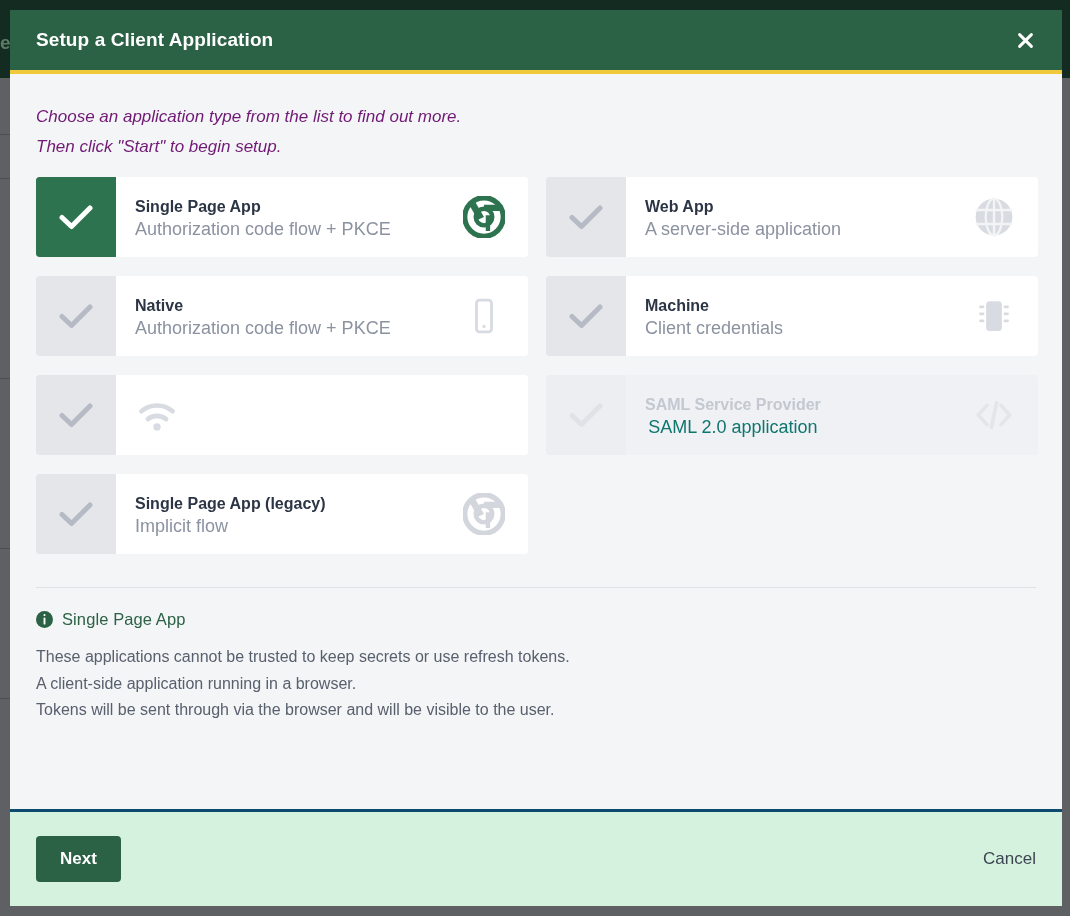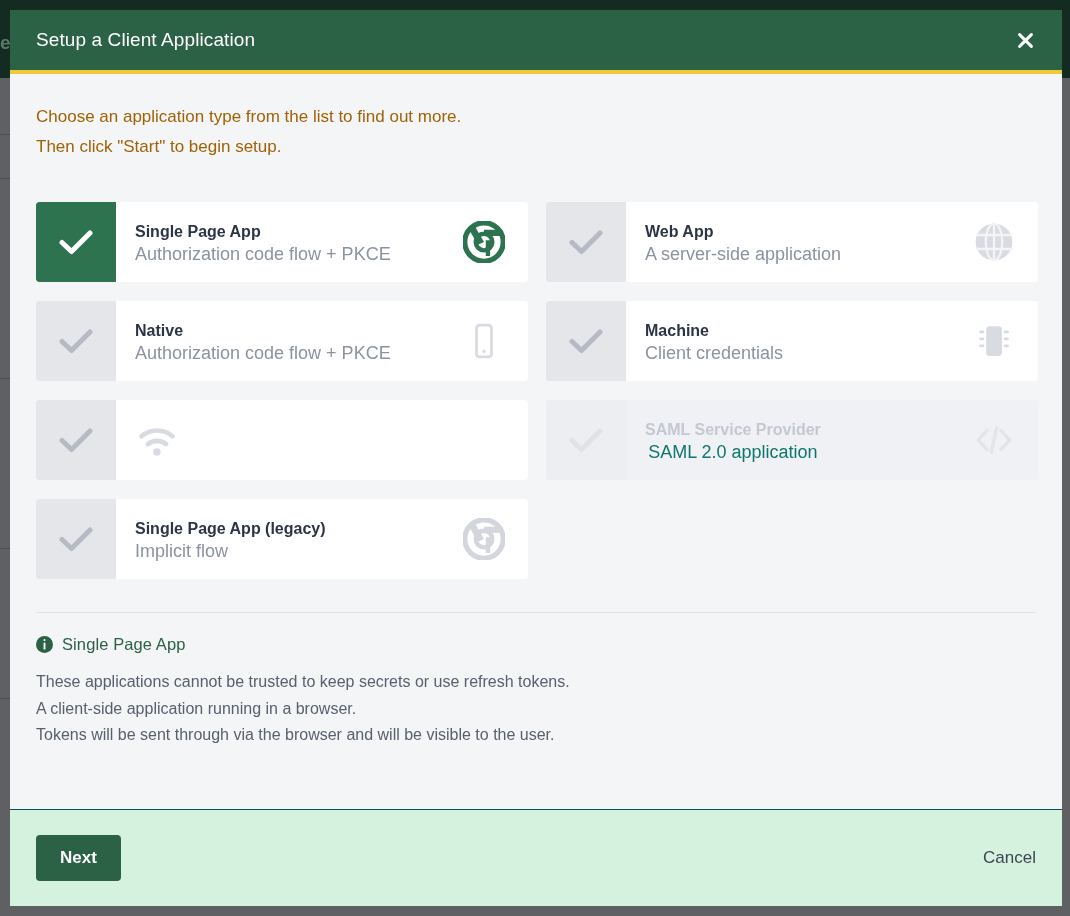--- a/index.html
+++ b/index.html
@@ -65,21 +65,21 @@
     background: #2b6145;
     display: flex;
     align-items: center;
     justify-content: space-between;
     padding: 0 22px 0 26px;
     flex: 0 0 auto;
   }
   .modal-title {
     color: #ffffff;
     font-size: 19px;
-    font-weight: 400;
+    font-weight: 700;
     letter-spacing: 0.1px;
   }
   .close-btn {
     width: 30px; height: 30px;
     display: flex;
     align-items: center;
     justify-content: center;
     cursor: pointer;
     color: #ffffff;
   }
@@ -93,24 +93,25 @@
 
   
   .modal-body {
     flex: 1 1 auto;
     padding: 28px 26px 0 26px;
     background: #f4f5f7;
     overflow: hidden;
   }
 
   .intro {
-    color: #a16207;
+    color: #701a75;
     font-size: 17px;
     line-height: 30px;
-    margin-bottom: 40px;
+    margin-bottom: 15px;
+    font-style: italic;
   }
 
   
   .card-grid {
     display: grid;
     grid-template-columns: 492px 492px;
     column-gap: 18px;
     row-gap: 19px;
   }
 
@@ -204,21 +205,21 @@
     font-size: 16px;
     color: #58606e;
     line-height: 26.5px;
   }
 
   
   .modal-footer {
     flex: 0 0 auto;
     height: 97px;
     background: #d5f2de;
-    border-top: 1px solid #0c4a6e;
+    border-top: 3px solid #0c4a6e;
     display: flex;
     align-items: center;
     justify-content: space-between;
     padding: 0 26px;
   }
   .next-btn {
     background: #2b6145;
     color: #ffffff;
     font-size: 17px;
     font-weight: 700;

